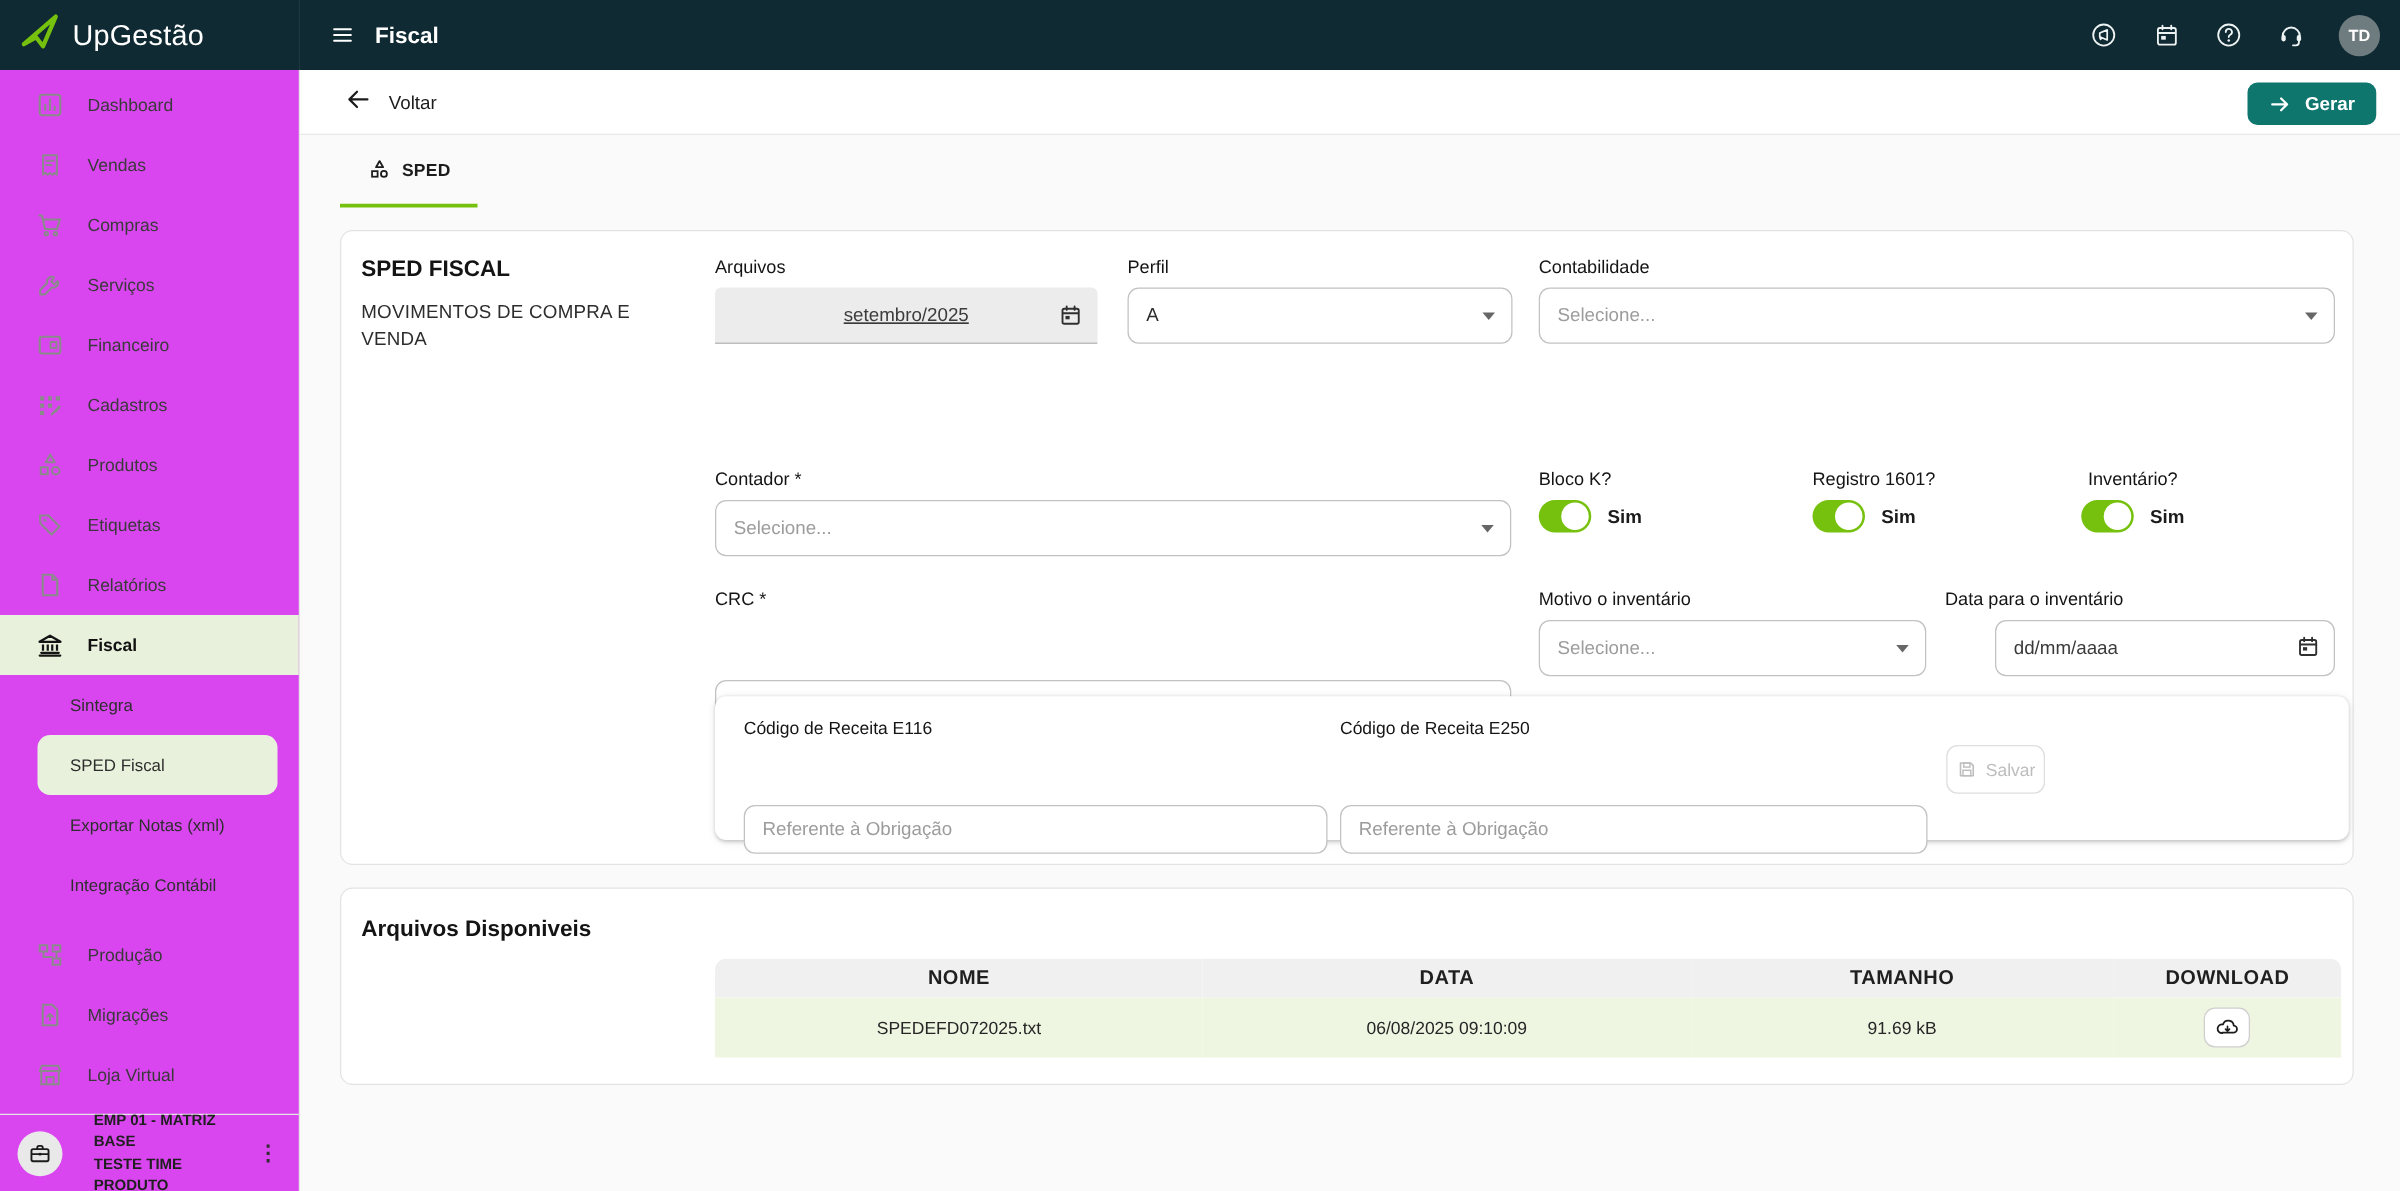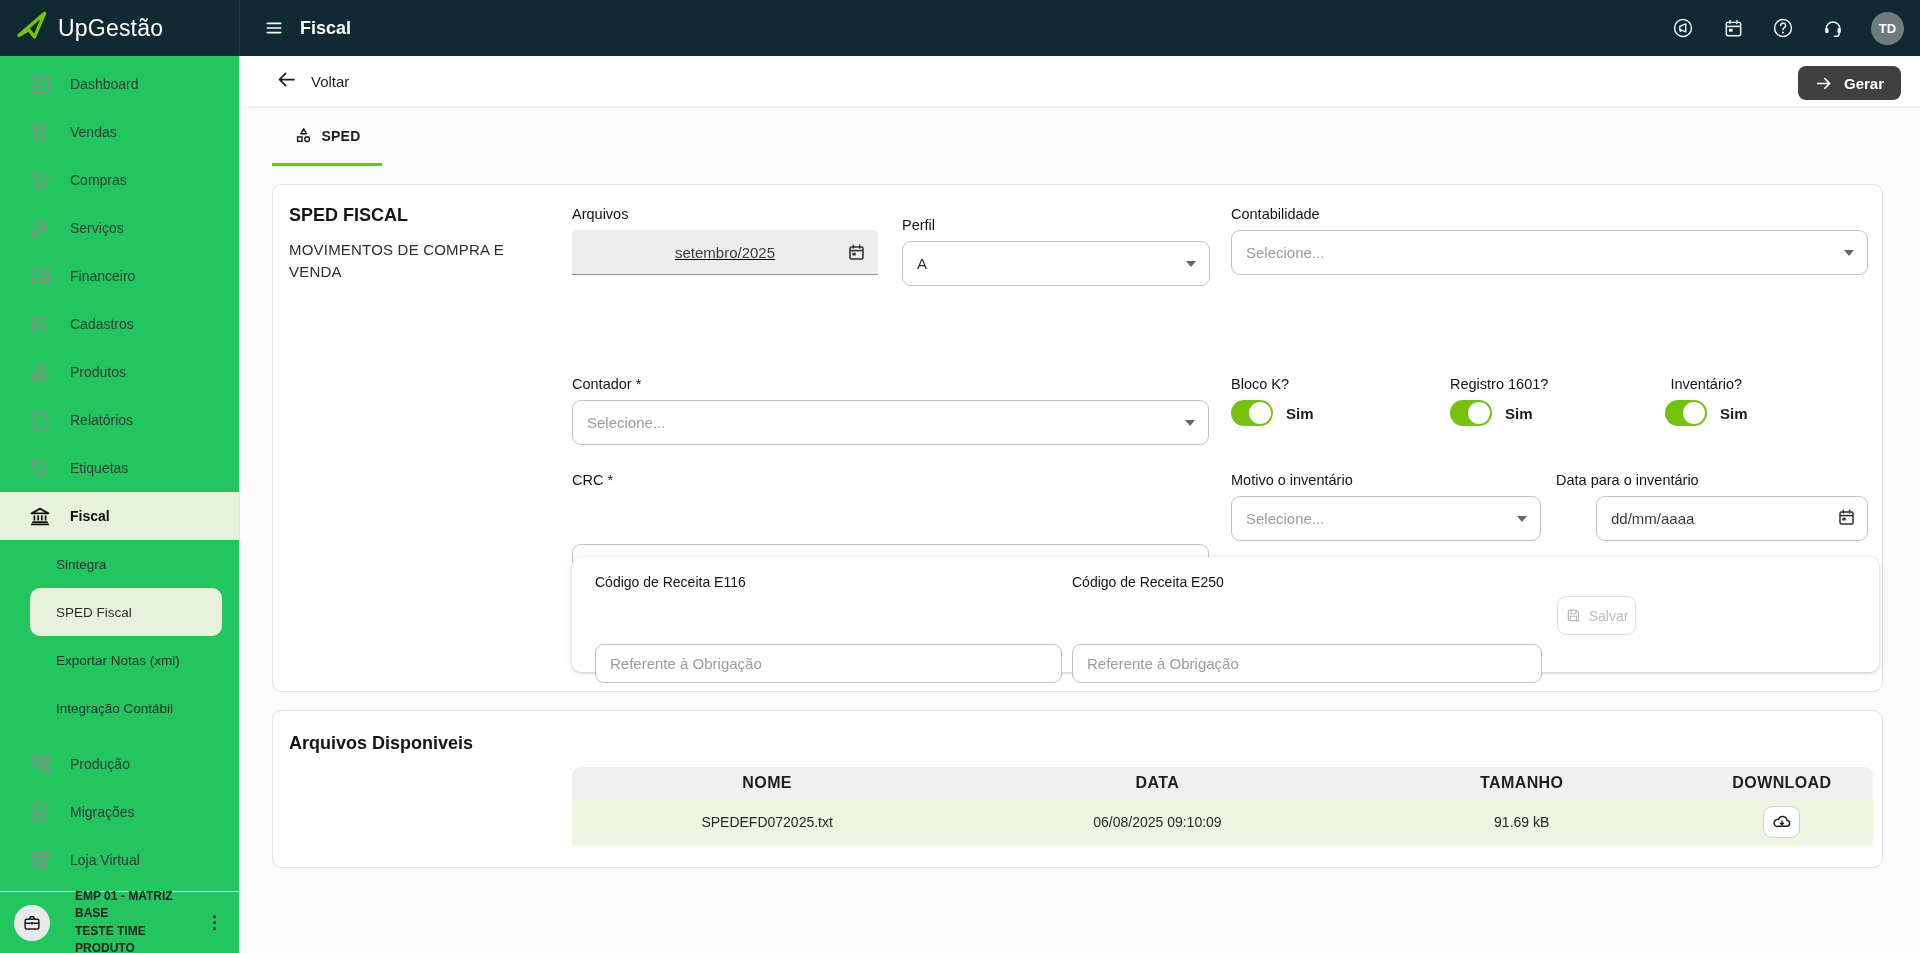--- a/index.html
+++ b/index.html
@@ -9,42 +9,42 @@
   .header { position:absolute; top:0; left:0; width:1920px; height:56px; background:#0f2a33; display:flex; align-items:center; z-index:30; }
   .brand { width:240px; height:56px; display:flex; align-items:center; padding-left:14px; gap:10px; border-right:1px solid rgba(255,255,255,.06); }
   .brand-name { color:#fff; font-size:23px; font-weight:500; letter-spacing:.2px; }
   .module { display:flex; align-items:center; gap:14px; padding-left:22px; }
   .module-title { color:#fff; font-size:18px; font-weight:700; }
   .header-actions { margin-left:auto; display:flex; align-items:center; gap:26px; padding-right:16px; }
   .hbtn { width:24px; height:24px; color:#edf2f2; display:flex; align-items:center; justify-content:center; cursor:pointer; }
   .avatar { width:33px; height:33px; border-radius:50%; background:#6e7c7f; color:#fff; font-size:13px; font-weight:700; display:flex; align-items:center; justify-content:center; cursor:pointer; }
 
   
-  .sidebar { position:absolute; top:56px; left:0; width:240px; height:897px; background:#22c55e; border-right:1px solid #e4e4e4; display:flex; flex-direction:column; padding-top:4px; z-index:20; }
+  .sidebar { position:absolute; top:56px; left:0; width:240px; height:897px; background:#d946ef; border-right:1px solid #e4e4e4; display:flex; flex-direction:column; padding-top:4px; z-index:20; }
   .side-item { height:48px; display:flex; align-items:center; gap:18px; padding-left:28px; cursor:pointer; color:#3a3a3a; flex:none; }
   .side-item .sicon { width:24px; height:24px; color:#8a8a8a; flex:none; }
   .side-item .slabel { font-size:14px; font-weight:500; color:#3a3a3a; }
   .side-item.active { background:#e8f1db; }
   .side-item.active .sicon { color:#141414; }
   .side-item.active .slabel { color:#111; font-weight:700; }
   .sub-item { height:48px; display:flex; align-items:center; padding-left:56px; cursor:pointer; flex:none; }
   .sub-item .slabel { font-size:13.5px; color:#2e2e2e; }
   .sub-item.active { background:#e8f1db; border-radius:10px; margin:0 17px 0 30px; padding-left:26px; }
   .gap8 { height:8px; flex:none; }
   .side-footer { margin-top:auto; border-top:1px solid #e5e5e5; height:62px; display:flex; align-items:center; padding:0 10px 0 14px; gap:25px; }
   .company-avatar { width:36px; height:36px; border-radius:50%; background:#e9e9e9; color:#1c1c1c; display:flex; align-items:center; justify-content:center; flex:none; }
   .company-lines { font-size:12px; font-weight:700; color:#1f1f1f; line-height:1.45; }
   .kebab { margin-left:auto; color:#2f2f2f; font-size:17px; font-weight:700; cursor:pointer; padding:4px 6px; }
 
   
   .main { position:absolute; top:56px; left:240px; width:1680px; height:897px; background:#fafafa; }
   .toolbar { position:absolute; top:0; left:0; width:1680px; height:52px; background:#fff; border-bottom:1px solid #e8e8e8; }
   .back { position:absolute; left:36px; top:13px; display:flex; align-items:center; gap:14px; cursor:pointer; }
   .back-label { font-size:15px; font-weight:500; color:#1c1c1c; }
-  .gerar-btn { position:absolute; right:19px; top:10px; height:34px; background:#404040; border:none; border-radius:8px; color:#fff; font-family:inherit; font-size:15px; font-weight:700; display:flex; align-items:center; gap:10px; padding:0 17px; cursor:pointer; }
+  .gerar-btn { position:absolute; right:19px; top:10px; height:34px; background:#0f766e; border:none; border-radius:8px; color:#fff; font-family:inherit; font-size:15px; font-weight:700; display:flex; align-items:center; gap:10px; padding:0 17px; cursor:pointer; }
   .tabs { position:absolute; top:52px; left:0; width:1680px; height:58px; }
   .tab { position:absolute; left:32px; top:0; width:110px; height:58px; display:flex; align-items:center; justify-content:center; gap:9px; border-bottom:3px solid #76c10d; color:#1c1c1c; cursor:pointer; }
   .tab-label { font-size:14px; font-weight:700; letter-spacing:.2px; }
 
   .card { position:absolute; left:32px; width:1611px; background:#fff; border:1px solid #e3e3e3; border-radius:10px; }
   .card-form { top:128px; height:508px; }
   .card-files { top:654px; height:158px; }
   .card-title { font-size:18px; font-weight:700; color:#141414; }
   .form-head { position:absolute; left:16px; top:20px; width:250px; }
   .form-subtitle { margin-top:13px; width:240px; font-size:15px; font-weight:500; color:#2d2d2d; line-height:1.45; letter-spacing:.2px; }
@@ -199,32 +199,32 @@
     <span class="sicon"><svg width="24" height="24" viewBox="0 0 24 24">
           <path d="M12.2 3.6l3.6 6.2H8.6z" fill="none" stroke="currentColor" stroke-width="1.6" stroke-linejoin="round"></path>
           <rect x="4.6" y="13.8" width="5.6" height="5.6" fill="none" stroke="currentColor" stroke-width="1.6"></rect>
           <circle cx="16.6" cy="16.6" r="3" fill="none" stroke="currentColor" stroke-width="1.6"></circle>
         </svg></span>
     <span class="slabel">Produtos</span>
   </div>
 
   <div class="side-item">
     <span class="sicon"><svg width="24" height="24" viewBox="0 0 24 24">
+          <path d="M4 4.4h6.8l8.8 8.8-6.4 6.4L4.4 10.8 4 4.4z" fill="none" stroke="currentColor" stroke-width="1.6" stroke-linejoin="round"></path>
+          <circle cx="8" cy="8.2" r="1.2" fill="currentColor"></circle>
+        </svg></span>
+    <span class="slabel">Etiquetas</span>
+  </div>
+
+  <div class="side-item">
+    <span class="sicon"><svg width="24" height="24" viewBox="0 0 24 24">
           <path d="M6.2 3.8h7.6l4 4v12.4H6.2V3.8z" fill="none" stroke="currentColor" stroke-width="1.7" stroke-linejoin="round"></path>
           <path d="M13.8 3.8v4h4" fill="none" stroke="currentColor" stroke-width="1.5"></path>
         </svg></span>
     <span class="slabel">Relatórios</span>
-  </div>
-
-  <div class="side-item">
-    <span class="sicon"><svg width="24" height="24" viewBox="0 0 24 24">
-          <path d="M4 4.4h6.8l8.8 8.8-6.4 6.4L4.4 10.8 4 4.4z" fill="none" stroke="currentColor" stroke-width="1.6" stroke-linejoin="round"></path>
-          <circle cx="8" cy="8.2" r="1.2" fill="currentColor"></circle>
-        </svg></span>
-    <span class="slabel">Etiquetas</span>
   </div>
 
   <div class="side-item active">
     <span class="sicon"><svg width="24" height="24" viewBox="0 0 24 24">
           <path d="M3.6 9.4 12 4.6l8.4 4.8H3.6z" fill="none" stroke="currentColor" stroke-width="1.8" stroke-linejoin="round"></path>
           <path d="M6.4 11.6v5M10.2 11.6v5M13.8 11.6v5M17.6 11.6v5" stroke="currentColor" stroke-width="1.8"></path>
           <path d="M5 18.2h14M3.8 20.4h16.4" stroke="currentColor" stroke-width="1.8" stroke-linecap="round"></path>
         </svg></span>
     <span class="slabel">Fiscal</span>
   </div>
@@ -331,21 +331,21 @@
         <span class="filled-value">setembro/2025</span>
         <span class="input-cal"><svg width="19" height="19" viewBox="0 0 24 24">
               <rect x="3.8" y="5" width="16.4" height="15.2" rx="1.8" fill="none" stroke="currentColor" stroke-width="1.9"></rect>
               <path d="M3.8 9.6h16.4" stroke="currentColor" stroke-width="1.9"></path>
               <path d="M8 2.8v3.4M16 2.8v3.4" stroke="currentColor" stroke-width="1.9" stroke-linecap="round"></path>
               <rect x="6.8" y="12.3" width="4.2" height="3.4" fill="currentColor"></rect>
             </svg></span>
       </div>
     </div>
 
-    <div class="fgroup" style="left:629px; top:32px; width:308px;">
+    <div class="fgroup" style="left:629px; top:21px; width:308px;">
       <span class="flabel">Perfil</span>
       <div class="control select">
         <span class="sel-text">A</span>
         <span class="chevron"></span>
       </div>
     </div>
 
     <div class="fgroup" style="left:958px; top:21px; width:637px;">
       <span class="flabel">Contabilidade</span>
       <div class="control select">

